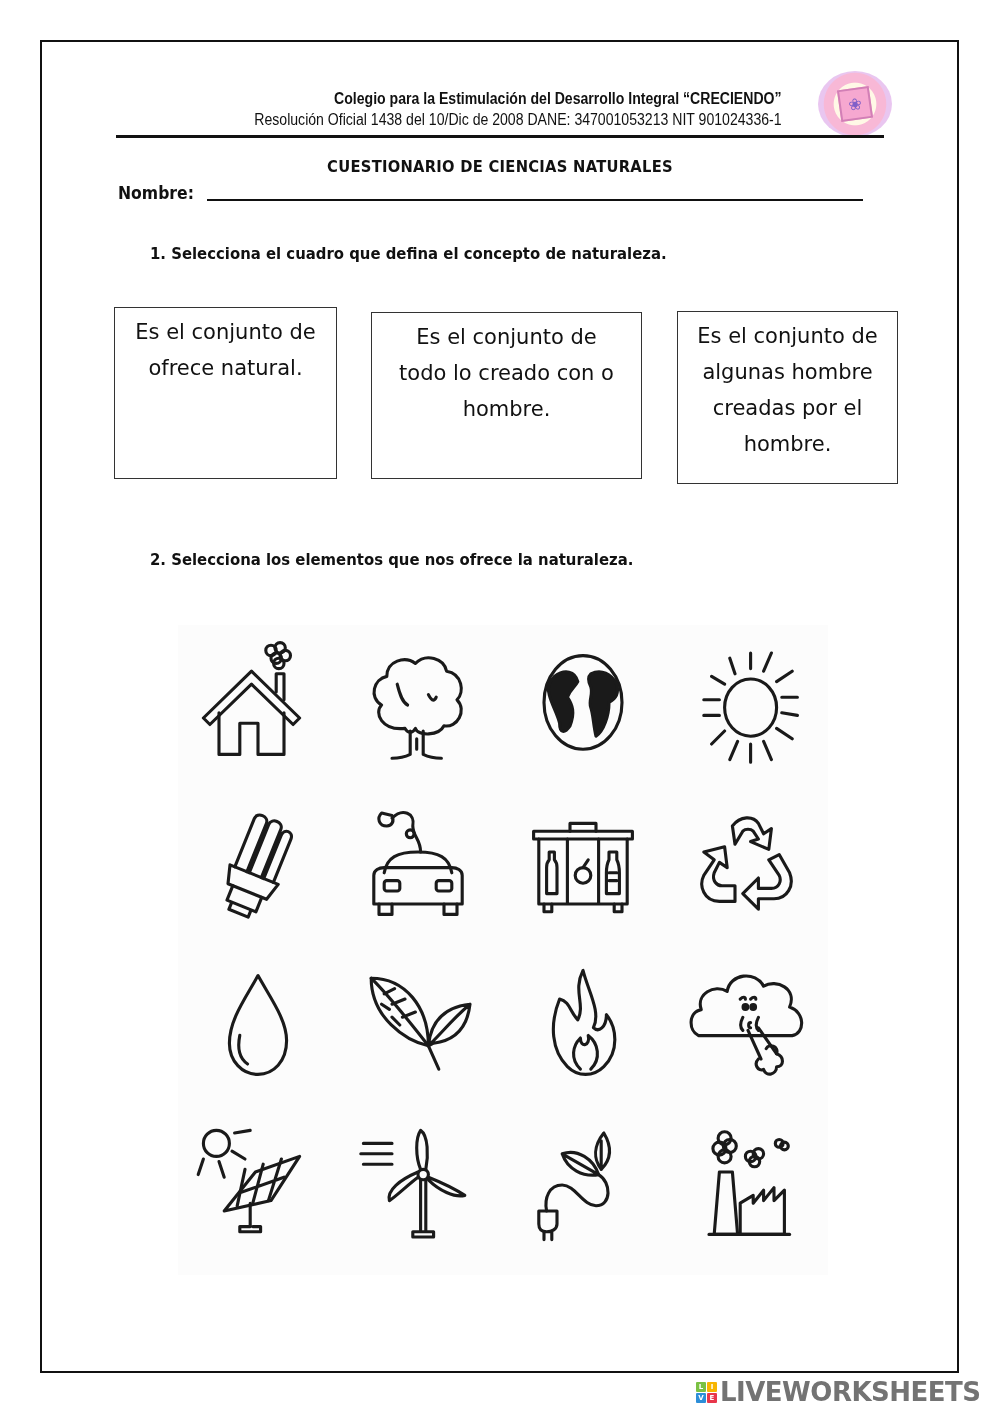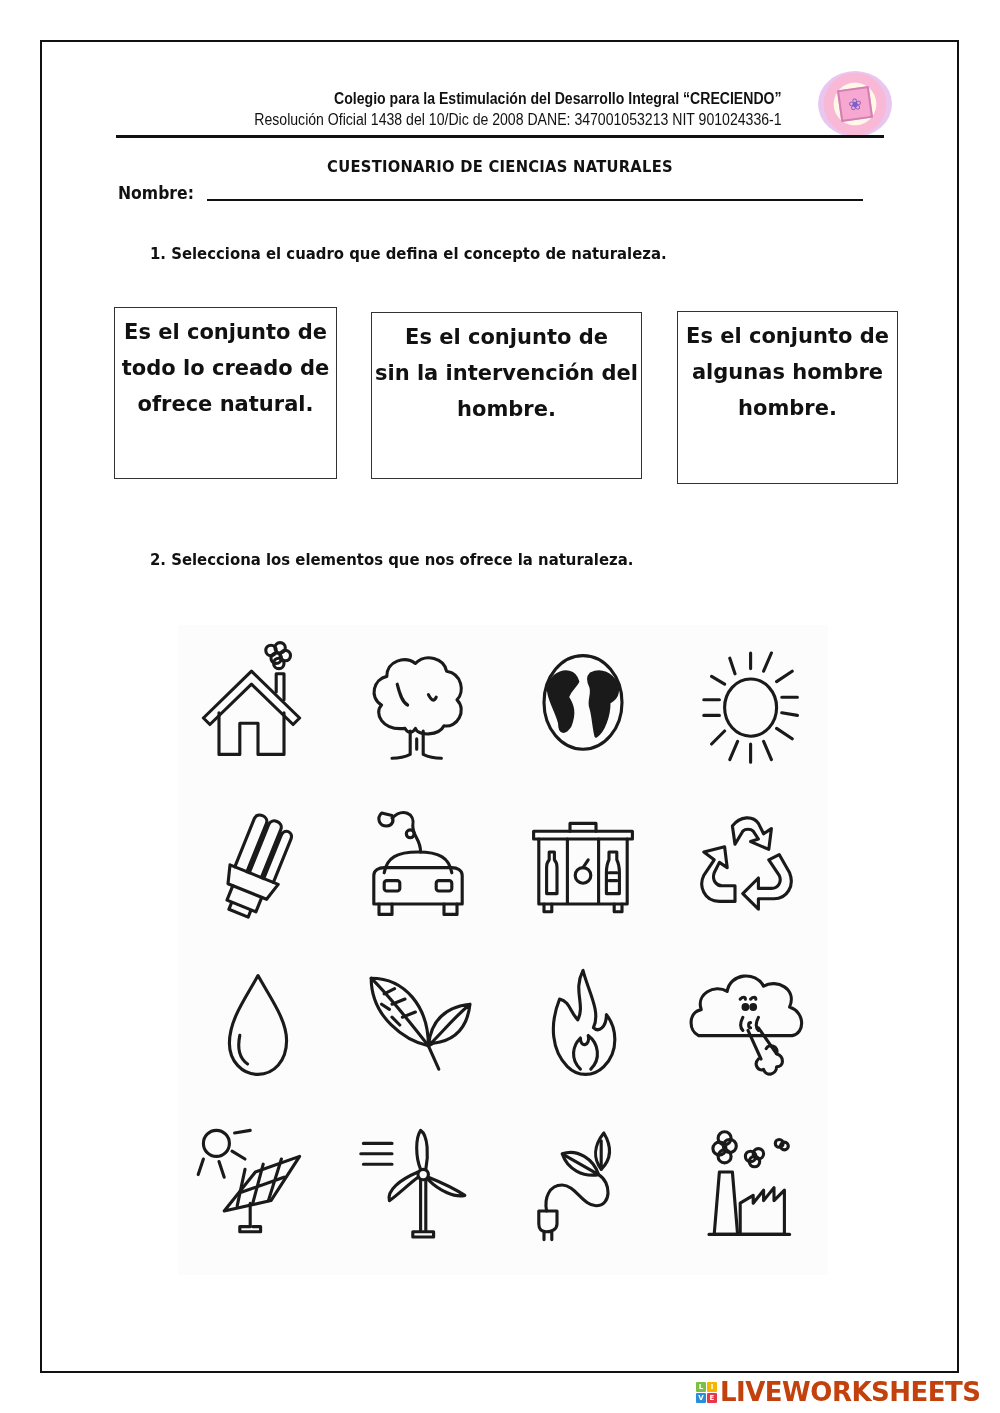--- a/index.html
+++ b/index.html
@@ -21,32 +21,32 @@
     .nombre-row { position: absolute; left: 118px; top: 183px; display: flex; align-items: flex-end; }
     .nombre-label { font-weight: bold; font-size: 17px; transform: scaleX(0.92); transform-origin: left; }
     .nombre-line { width: 656px; height: 2px; background: #111; margin-left: 6px; margin-bottom: 2px; }
     .q1 { position: absolute; left: 150px; top: 244px; font-weight: bold; font-size: 16px; transform: scaleX(0.93); transform-origin: left; white-space: nowrap; }
     .q2 { position: absolute; left: 150px; top: 550px; font-weight: bold; font-size: 16px; transform: scaleX(0.93); transform-origin: left; white-space: nowrap; }
 
     .option-box { position: absolute; border: 1.5px solid #333; background: #fff; text-align: center; font-size: 21px; line-height: 36px; padding-top: 6px; cursor: pointer; }
     .opt1 { left: 114px; top: 307px; width: 223px; height: 172px; }
     .opt2 { left: 371px; top: 312px; width: 271px; height: 167px; padding-top: 6px; }
     .opt3 { left: 677px; top: 311px; width: 221px; height: 173px; padding-top: 6px; }
-    .option-box span { display: block; white-space: nowrap; font-weight: bold; }
+    .option-box span { display: block; white-space: nowrap; }
 
     .grid { position: absolute; left: 178px; top: 625px; width: 650px; height: 650px; background: #fcfcfc; }
     .cell { position: absolute; width: 150px; height: 150px; cursor: pointer; display:flex; align-items:center; justify-content:center; }
     .cell svg { width: 130px; height: 130px; overflow: visible; }
     .cell svg * { fill: none; stroke: #1a1a1a; stroke-width: 2.4; stroke-linecap: round; stroke-linejoin: round; }
     .cell svg .fill { fill: #1a1a1a; }
 
     .brand { position: absolute; left: 696px; top: 1378px; display: flex; align-items: center; }
     .brand-tiles { display: grid; grid-template-columns: 10px 10px; grid-template-rows: 10px 10px; gap: 1px; margin-right: 3px; }
     .tile { font-family: "DejaVu Sans", sans-serif; font-size: 7px; font-weight: bold; color: #fff; display: flex; align-items: center; justify-content: center; border-radius: 1px; }
-    .brand-text { font-family: "DejaVu Sans", sans-serif; font-weight: bold; font-size: 26px; color: #c2410c; letter-spacing: -0.5px; line-height: 28px; }
+    .brand-text { font-family: "DejaVu Sans", sans-serif; font-weight: bold; font-size: 26px; color: #737373; letter-spacing: -0.5px; line-height: 28px; }
   </style>
 </head>
 <body>
 
 <div class="page-frame"></div>
 
 <div class="header-block">
   <div class="school-name">Colegio para la Estimulación del Desarrollo Integral “CRECIENDO”</div>
   <div class="school-res">Resolución Oficial 1438 del 10/Dic de 2008 DANE: 347001053213 NIT 901024336-1</div>
 </div>
@@ -59,31 +59,31 @@
 
 <div class="nombre-row comic">
   <span class="nombre-label">Nombre:</span>
   <span class="nombre-line"></span>
 </div>
 
 <div class="q1 comic">1. Selecciona el cuadro que defina el concepto de naturaleza.</div>
 
 <div class="option-box opt1 comic">
   <span>Es el conjunto de</span>
-  <span>todo lo creado de</span>
   <span>ofrece natural.</span>
 </div>
 <div class="option-box opt2 comic">
   <span>Es el conjunto de</span>
-  <span>sin la intervención del</span>
+  <span>todo lo creado con o</span>
   <span>hombre.</span>
 </div>
 <div class="option-box opt3 comic">
   <span>Es el conjunto de</span>
   <span>algunas hombre</span>
+  <span>creadas por el</span>
   <span>hombre.</span>
 </div>
 
 <div class="q2 comic">2. Selecciona los elementos que nos ofrece la naturaleza.</div>
 
 <div class="grid">
 
   <div class="cell" style="left:5px;top:5px">
     <svg viewBox="0 0 100 100">
       <path d="M8 60 L45 24 L82 60 L77 65 L45 34 L13 65 Z"></path>

